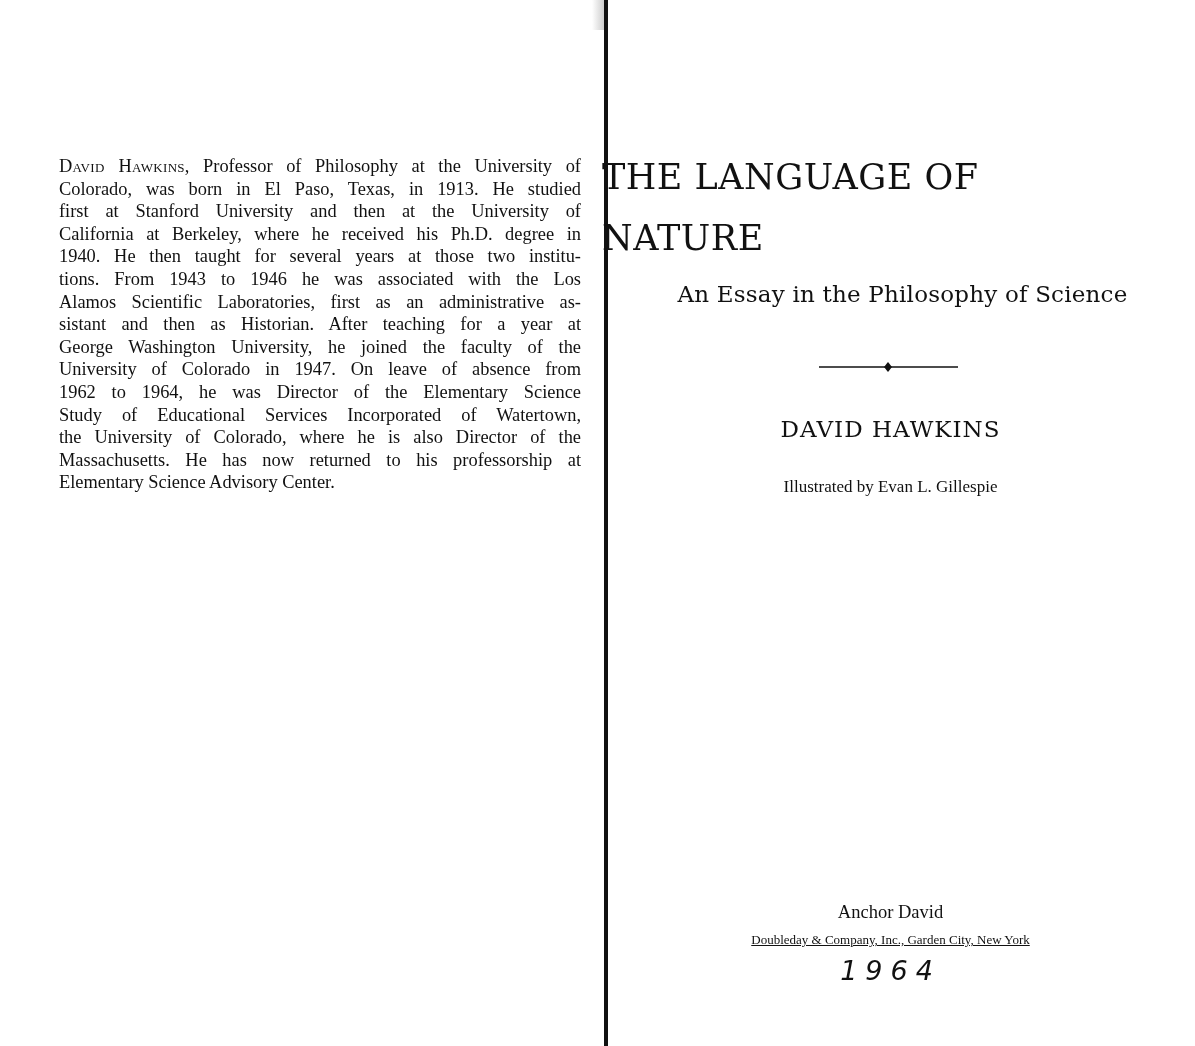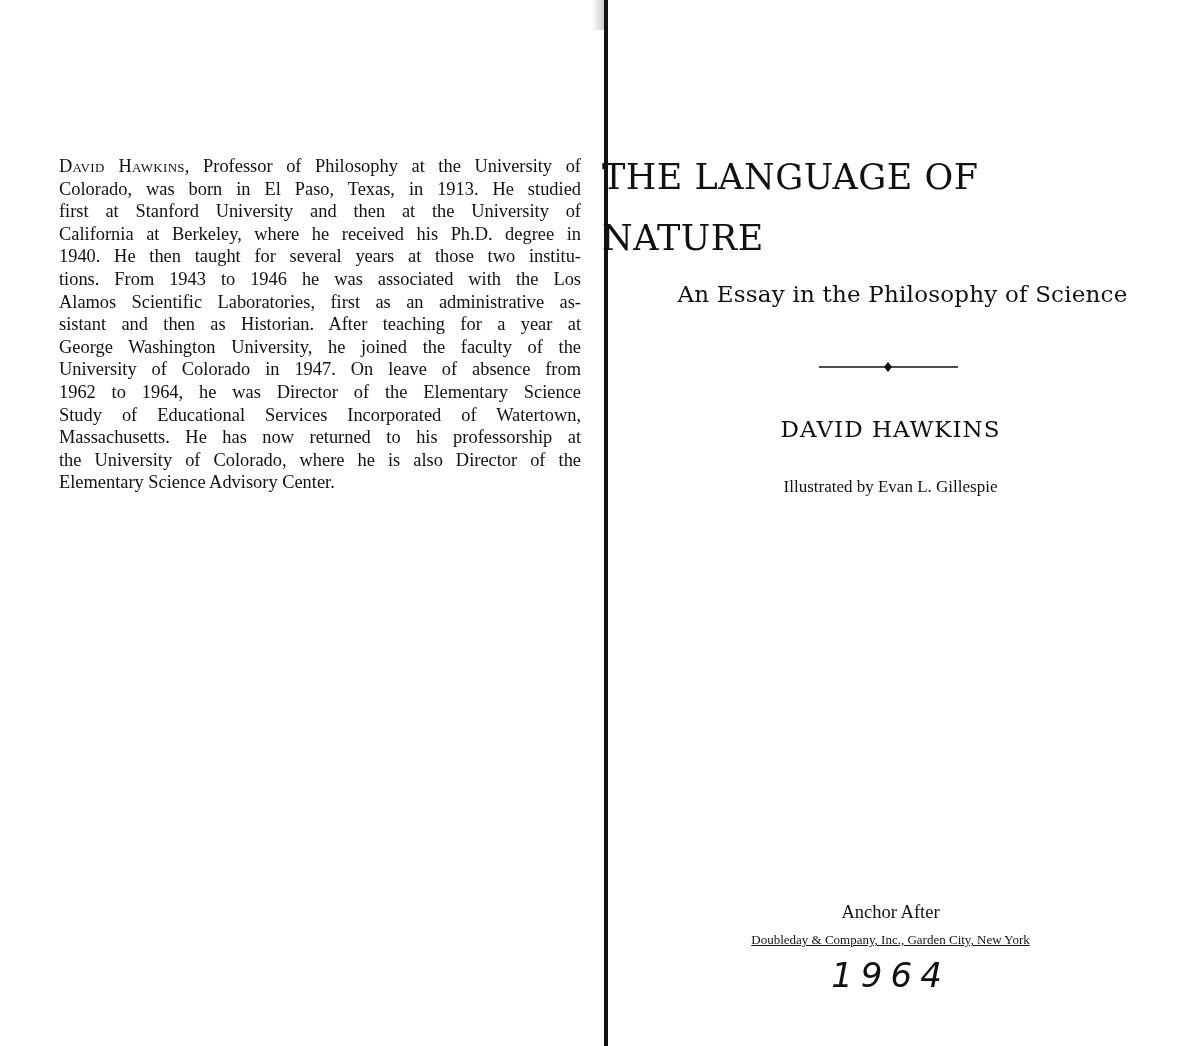--- a/index.html
+++ b/index.html
@@ -53,58 +53,58 @@
       position: absolute; top: 902px; left: -12px; width: 585px; text-align: center;
       font-size: 18.5px; margin: 0;
     }
     .publisher-address {
       position: absolute; top: 932px; left: -12px; width: 585px; text-align: center;
       font-size: 13px; margin: 0; text-decoration: underline;
     }
     .handwritten-year {
       position: absolute; top: 955px; left: -12px; width: 585px; text-align: center;
       font-family: "DejaVu Sans", sans-serif; font-style: italic;
-      font-size: 34px; letter-spacing: 8px; margin: 0;
+      font-size: 27px; letter-spacing: 8px; margin: 0;
     }
   </style>
 </head>
 <body>
 
 <div class="page left-page">
   <p class="bio">
     <span class="line"><span class="smallcaps">David Hawkins</span><span>, Professor of Philosophy at the University of</span></span>
     <span class="line">Colorado, was born in El Paso, Texas, in 1913. He studied</span>
     <span class="line">first at Stanford University and then at the University of</span>
     <span class="line">California at Berkeley, where he received his Ph.D. degree in</span>
     <span class="line">1940. He then taught for several years at those two institu-</span>
     <span class="line">tions. From 1943 to 1946 he was associated with the Los</span>
     <span class="line">Alamos Scientific Laboratories, first as an administrative as-</span>
     <span class="line">sistant and then as Historian. After teaching for a year at</span>
     <span class="line">George Washington University, he joined the faculty of the</span>
     <span class="line">University of Colorado in 1947. On leave of absence from</span>
     <span class="line">1962 to 1964, he was Director of the Elementary Science</span>
     <span class="line">Study of Educational Services Incorporated of Watertown,</span>
+    <span class="line">the University of Colorado, where he is also Director of the</span>
     <span class="line">Massachusetts. He has now returned to his professorship at</span>
-    <span class="line">the University of Colorado, where he is also Director of the</span>
     <span class="line last">Elementary Science Advisory Center.</span>
   </p>
 </div>
 
 <div class="spine-smudge"></div>
 <div class="spine"></div>
 
 <div class="page right-page">
   <h1 class="title t1">THE LANGUAGE OF</h1>
   <h1 class="title t2">NATURE</h1>
   <p class="subtitle">An Essay in the Philosophy of Science</p>
 
   <svg class="ornament" viewBox="0 0 139 12" width="139" height="12">
     <line x1="0" y1="6" x2="139" y2="6" stroke="#111" stroke-width="1.6"></line>
     <polygon points="69,1 73,6 69,11 65,6" fill="#111"></polygon>
   </svg>
 
   <p class="author">DAVID  HAWKINS</p>
   <p class="illustrator">Illustrated by Evan L. Gillespie</p>
 
-  <p class="publisher">Anchor After</p>
+  <p class="publisher">Anchor David</p>
   <p class="publisher-address">Doubleday &amp; Company, Inc., Garden City, New York</p>
   <p class="handwritten-year">1964</p>
 </div>
 
 </body></html>

